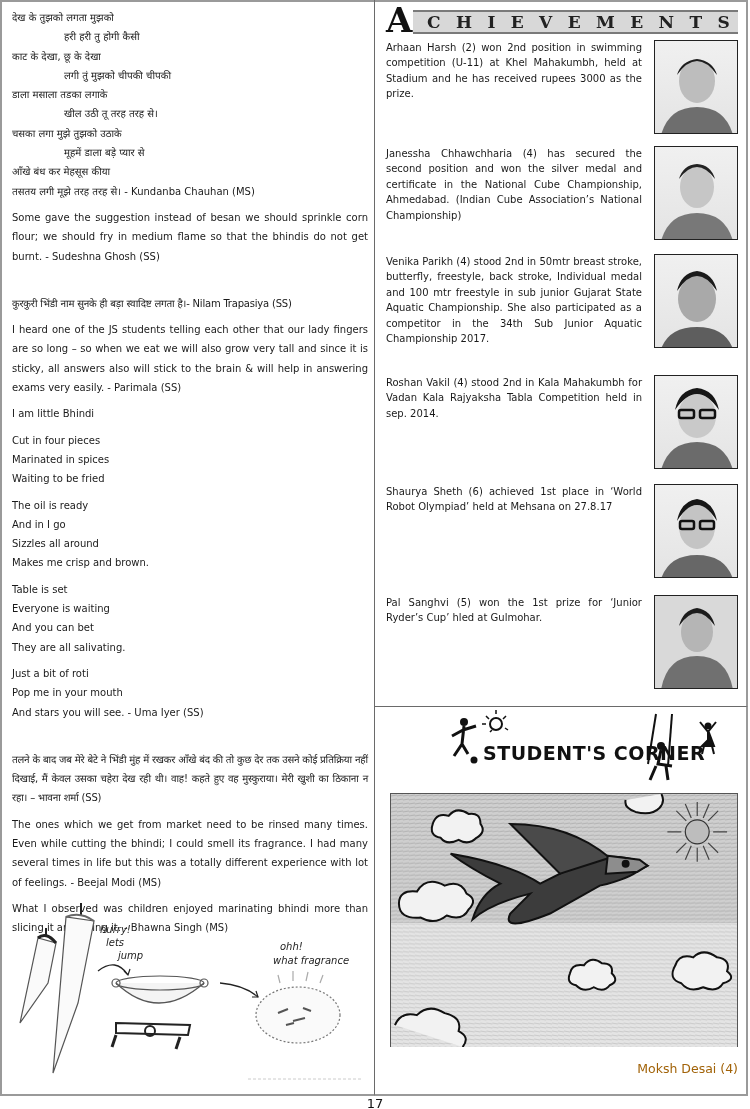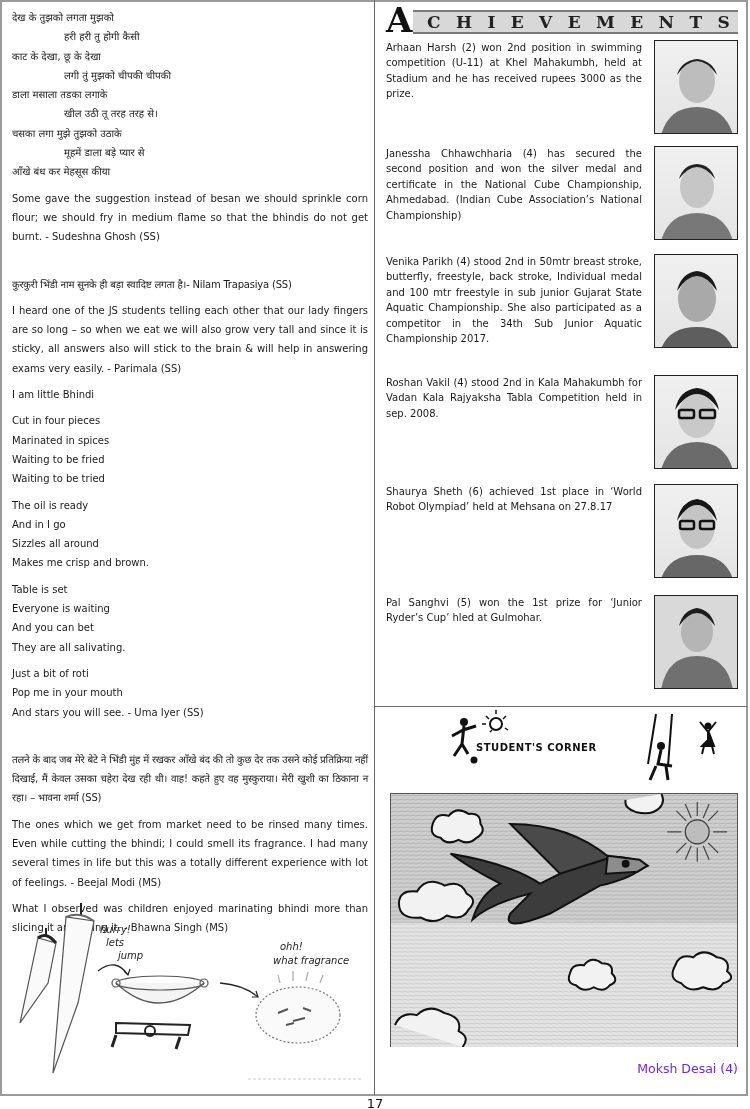--- a/index.html
+++ b/index.html
@@ -43,23 +43,23 @@
 
     .ach-item { position: absolute; left: 386px; width: 352px; }
     .ach-text { position: absolute; left: 0; top: 0; width: 256px; font-size: 10px; line-height: 15.4px; text-align: justify; }
     .ach-photo {
       position: absolute; left: 268px; top: 0; width: 84px; height: 94px;
       border: 1.5px solid #222; background: linear-gradient(180deg, #f0f0f0 0%, #e4e4e4 100%); overflow: hidden;
     }
 
     
     .sc-header { position: absolute; left: 436px; top: 710px; width: 300px; height: 80px; }
-    .sc-title { position: absolute; left: 40px; top: 32px; font-family: "DejaVu Sans", sans-serif; font-weight: bold; font-size: 10px; letter-spacing: 0.5px; color: #111; }
+    .sc-title { position: absolute; left: 47px; top: 32px; font-family: "DejaVu Sans", sans-serif; font-weight: bold; font-size: 19px; letter-spacing: 0.5px; color: #111; }
     .drawing { position: absolute; left: 390px; top: 793px; width: 348px; height: 254px; border-top: 1px solid #555; border-left: 1px solid #555; border-right: 1px solid #555; }
-    .caption { position: absolute; right: 12px; top: 1061px; font-size: 12.5px; color: #6d28d9; }
+    .caption { position: absolute; right: 12px; top: 1061px; font-size: 12.5px; color: #a16207; }
 
     .page-num { position: absolute; left: 0; width: 750px; top: 1096px; text-align: center; font-size: 13px; color: #111; }
   </style>
 </head>
 <body>
 
 <div class="frame-left-top"></div>
 <div class="frame-left"></div>
 <div class="frame-right-top"></div>
 <div class="frame-right-bottom"></div>
@@ -68,35 +68,35 @@
   <div class="hi-poem">
     <span class="line">देख के तुझको लगता मुझको</span>
     <span class="line indent">हरी हरी तु होगी कैसी</span>
     <span class="line">काट के देखा, छू के देखा</span>
     <span class="line indent">लगी तुं मुझको चीपकी चीपकी</span>
     <span class="line">डाला मसाला तडका लगाके</span>
     <span class="line indent">खील उठी तू तरह तरह से।</span>
     <span class="line">चसका लगा मुझे तुझको उठाके</span>
     <span class="line indent">मूहमें डाला बड़े प्यार से</span>
     <span class="line">आँखे बंध कर मेहसूस कीया</span>
+    <span class="line">तसतय लगी मूझे तरह तरह से।  - Kundanba Chauhan (MS)</span>
   </div>
 
   <p class="para">Some gave the suggestion instead of besan we should sprinkle corn flour; we should fry in medium flame so that the bhindis do not get burnt.  -  Sudeshna Ghosh (SS)</p>
   <p class="para tight">कुरकुरी भिंडी नाम सुनके ही बड़ा स्वादिष्ट लगता है।-  Nilam Trapasiya (SS)</p>
   <p class="para">I heard one of the JS students telling each other that our lady fingers are so long – so when we eat we will also grow very tall and since it is sticky, all answers also will stick to the brain &amp; will help in answering exams very easily.  -  Parimala  (SS)</p>
 
   <div class="english-poem">
     <div class="stanza">
       <span class="line">I am little Bhindi</span>
     </div>
     <div class="stanza">
       <span class="line">Cut in four pieces</span>
       <span class="line">Marinated in spices</span>
       <span class="line">Waiting to be fried</span>
-      <span class="line">Waiting to be tried</span>
     </div>
     <div class="stanza">
       <span class="line">The oil is ready</span>
       <span class="line">And in I go</span>
       <span class="line">Sizzles all around</span>
       <span class="line">Makes me crisp and brown.</span>
     </div>
     <div class="stanza">
       <span class="line">Table is set</span>
       <span class="line">Everyone is waiting</span>
@@ -199,21 +199,21 @@
   <div class="ach-photo">
     <svg width="84" height="94" viewBox="0 0 84 94">
         <ellipse cx="42" cy="44" rx="19" ry="23" fill="#a9a9a9"></ellipse>
         <path d="M22,36 Q42,6 62,36 Q58,18 42,16 Q26,18 22,36 Z" fill="#1a1a1a"></path>
         <path d="M6,94 Q14,72 42,72 Q70,72 78,94 Z" fill="#5e5e5e"></path>
       </svg>
   </div>
 </div>
 
 <div class="ach-item" style="top:375px;">
-  <p class="ach-text">Roshan Vakil (4) stood 2nd in Kala Mahakumbh for Vadan Kala Rajyaksha Tabla Competition held in sep. 2008.</p>
+  <p class="ach-text">Roshan Vakil (4) stood 2nd in Kala Mahakumbh for Vadan Kala Rajyaksha Tabla Competition held in sep. 2014.</p>
   <div class="ach-photo">
     <svg width="84" height="94" viewBox="0 0 84 94">
         <ellipse cx="42" cy="40" rx="19" ry="22" fill="#c9c9c9"></ellipse>
         <path d="M20,34 Q42,2 64,34 Q60,14 42,12 Q24,14 20,34 Z" fill="#161616"></path>
         <rect x="24" y="34" width="15" height="8" rx="2" fill="none" stroke="#111" stroke-width="2.5"></rect>
         <rect x="45" y="34" width="15" height="8" rx="2" fill="none" stroke="#111" stroke-width="2.5"></rect>
         <path d="M6,94 Q14,66 42,66 Q70,66 78,94 Z" fill="#6b6b6b"></path>
       </svg>
   </div>
 </div>

